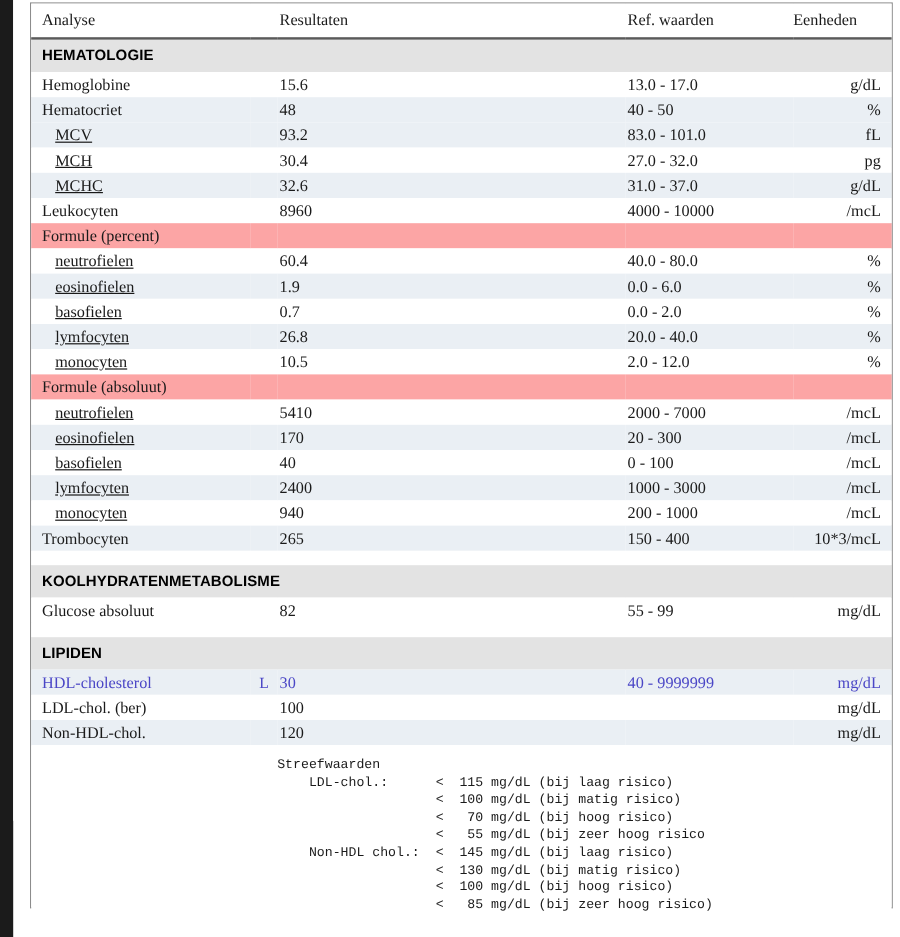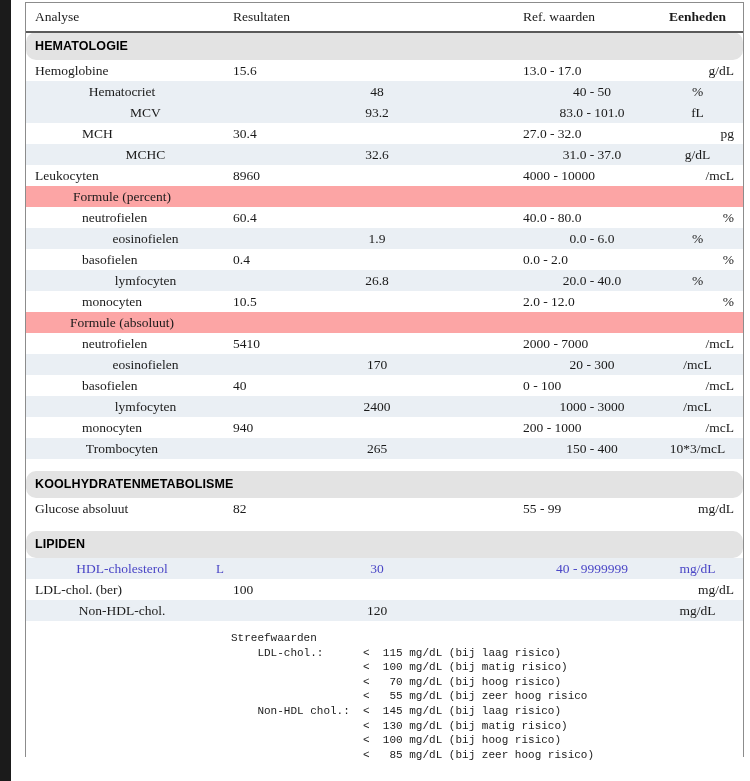--- a/index.html
+++ b/index.html
@@ -60,58 +60,57 @@
     padding: 6px 0 6px 0;
     border-bottom: 2px solid #5a5a5a;
     background: #ffffff;
     font-size: 13.5px;
     color: #1a1a1a;
     white-space: nowrap;
   }
   th.h-analyse { padding-left: 9px; }
   th.h-result  { padding-left: 2px; }
   th.h-ref     { padding-left: 2px; }
-  th.h-unit    { text-align: center; padding-right: 9px; font-weight: bold; }
+  th.h-unit    { text-align: left; padding-right: 9px; }
 
   tbody td {
     padding: 3px 0 3px 0;
     vertical-align: baseline;
     line-height: 15px;
     white-space: nowrap;
   }
   td.analyse { padding-left: 9px; }
   td.flag    { text-align: center; font-size: 13px; }
   td.result  { padding-left: 2px; }
   td.ref     { padding-left: 2px; }
   td.unit    { text-align: right; padding-right: 9px; }
 
-  tr.alt td { background: #eaeff4; text-align: center; }
+  tr.alt td { background: #eaeff4; }
   tr.plain td { background: #ffffff; }
 
   tr.section td {
     background: #e3e3e3;
     font-family: "Liberation Sans", sans-serif;
     font-weight: bold;
     font-size: 12.5px;
     letter-spacing: 0.1px;
     padding-top: 6px;
     padding-bottom: 6px;
     color: #000000;
-    border-radius: 10px;
   }
   tr.spacer td {
     background: #ffffff;
     height: 12px;
     padding: 0;
     line-height: 12px;
   }
   tr.subheader td {
     background: #fca5a5;
   }
-  td.indent1 { padding-left: 56px; }
+  td.indent1 { padding-left: 20px; text-decoration: underline; }
 
   tr.abnormal td,
   tr.abnormal td.analyse,
   tr.abnormal td.flag,
   tr.abnormal td.result {
     color: #4a46c6;
   }
 
   .footnote-cell {
     background: #ffffff;
@@ -214,21 +213,21 @@
           <tr class="alt">
             <td class="analyse indent1">eosinofielen</td>
             <td class="flag"></td>
             <td class="result">1.9</td>
             <td class="ref">0.0 - 6.0</td>
             <td class="unit">%</td>
           </tr>
           <tr class="plain">
             <td class="analyse indent1">basofielen</td>
             <td class="flag"></td>
-            <td class="result">0.4</td>
+            <td class="result">0.7</td>
             <td class="ref">0.0 - 2.0</td>
             <td class="unit">%</td>
           </tr>
           <tr class="alt">
             <td class="analyse indent1">lymfocyten</td>
             <td class="flag"></td>
             <td class="result">26.8</td>
             <td class="ref">20.0 - 40.0</td>
             <td class="unit">%</td>
           </tr>

